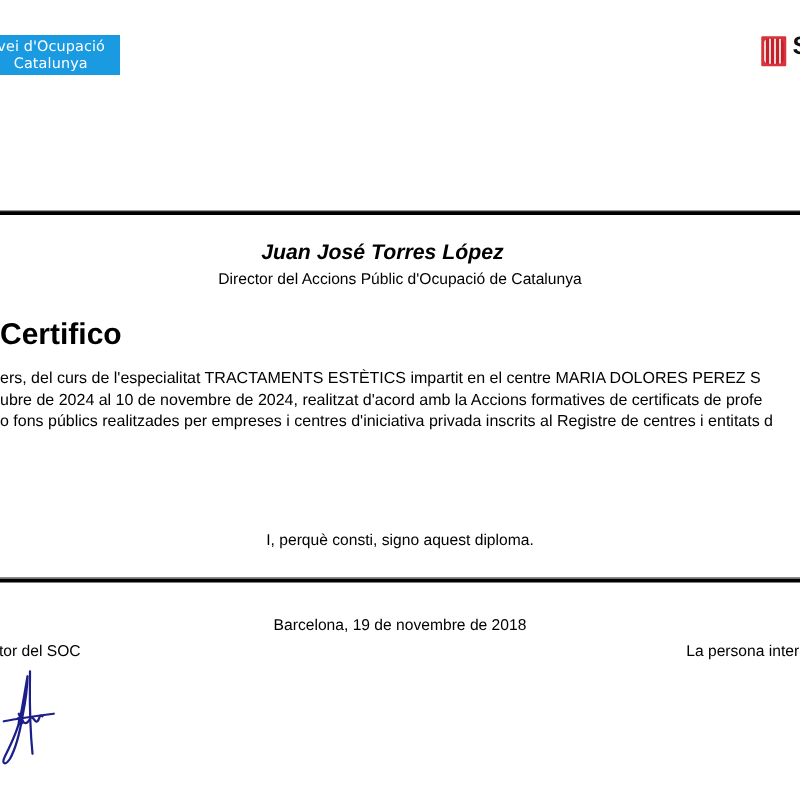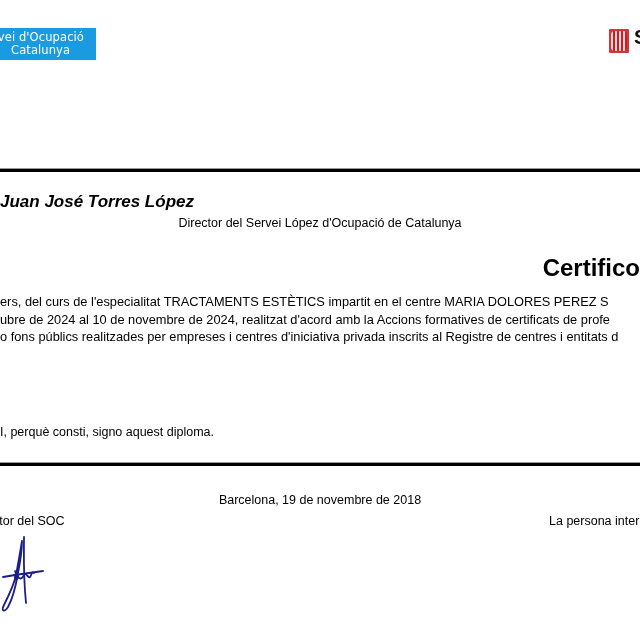--- a/index.html
+++ b/index.html
@@ -68,50 +68,53 @@
     height: 3px;
     background: #000000;
     border-top: 1px solid #9a9a9a;
   }
   .rule-top { top: 168px; }
   .rule-bottom { top: 462px; }
 
   .director-name {
     left: 0; width: 540px;
     top: 192px;
+    text-align: center;
     font-size: 17px;
     font-weight: bold;
     font-style: italic;
+    padding-left: 36px;
   }
   .director-title {
     left: 0; width: 640px;
     top: 216px;
     text-align: center;
     font-size: 12.5px;
   }
   .cert-title {
     left: 0; width: 640px;
     top: 254px;
-    text-align: right;
+    text-align: left;
     font-size: 24px;
     font-weight: bold;
   }
   .body-lines {
     left: 0;
     top: 293px;
     width: 640px;
     white-space: nowrap;
     overflow: hidden;
     font-size: 12.8px;
     line-height: 17.6px;
   }
   .body-lines .ln { display: block; }
   .closing {
     left: 0; width: 640px;
     top: 425px;
+    text-align: center;
     font-size: 12.5px;
   }
   .place-date {
     left: 0; width: 640px;
     top: 493px;
     text-align: center;
     font-size: 12.5px;
   }
   .sig-left-label {
     left: -14px;
@@ -141,21 +144,21 @@
 </div>
 
 <div class="abs gen-emblem">
   <div class="inner"></div>
 </div>
 <div class="abs gen-text">S</div>
 
 <div class="abs rule rule-top"></div>
 
 <div class="abs director-name">Juan José Torres López</div>
-<div class="abs director-title">Director del Servei López d'Ocupació de Catalunya</div>
+<div class="abs director-title">Director del Accions Públic d'Ocupació de Catalunya</div>
 
 <div class="abs cert-title">Certifico</div>
 
 <div class="abs body-lines">
   <span class="ln">ers, del curs de l'especialitat TRACTAMENTS ESTÈTICS impartit en el centre MARIA DOLORES PEREZ S</span>
   <span class="ln">ubre de 2024 al 10 de novembre de 2024, realitzat d'acord amb la  Accions formatives de certificats de profe</span>
   <span class="ln">o fons públics realitzades per empreses i centres d'iniciativa privada inscrits al Registre de centres i entitats d</span>
 </div>
 
 <div class="abs closing">I, perquè consti, signo aquest diploma.</div>

